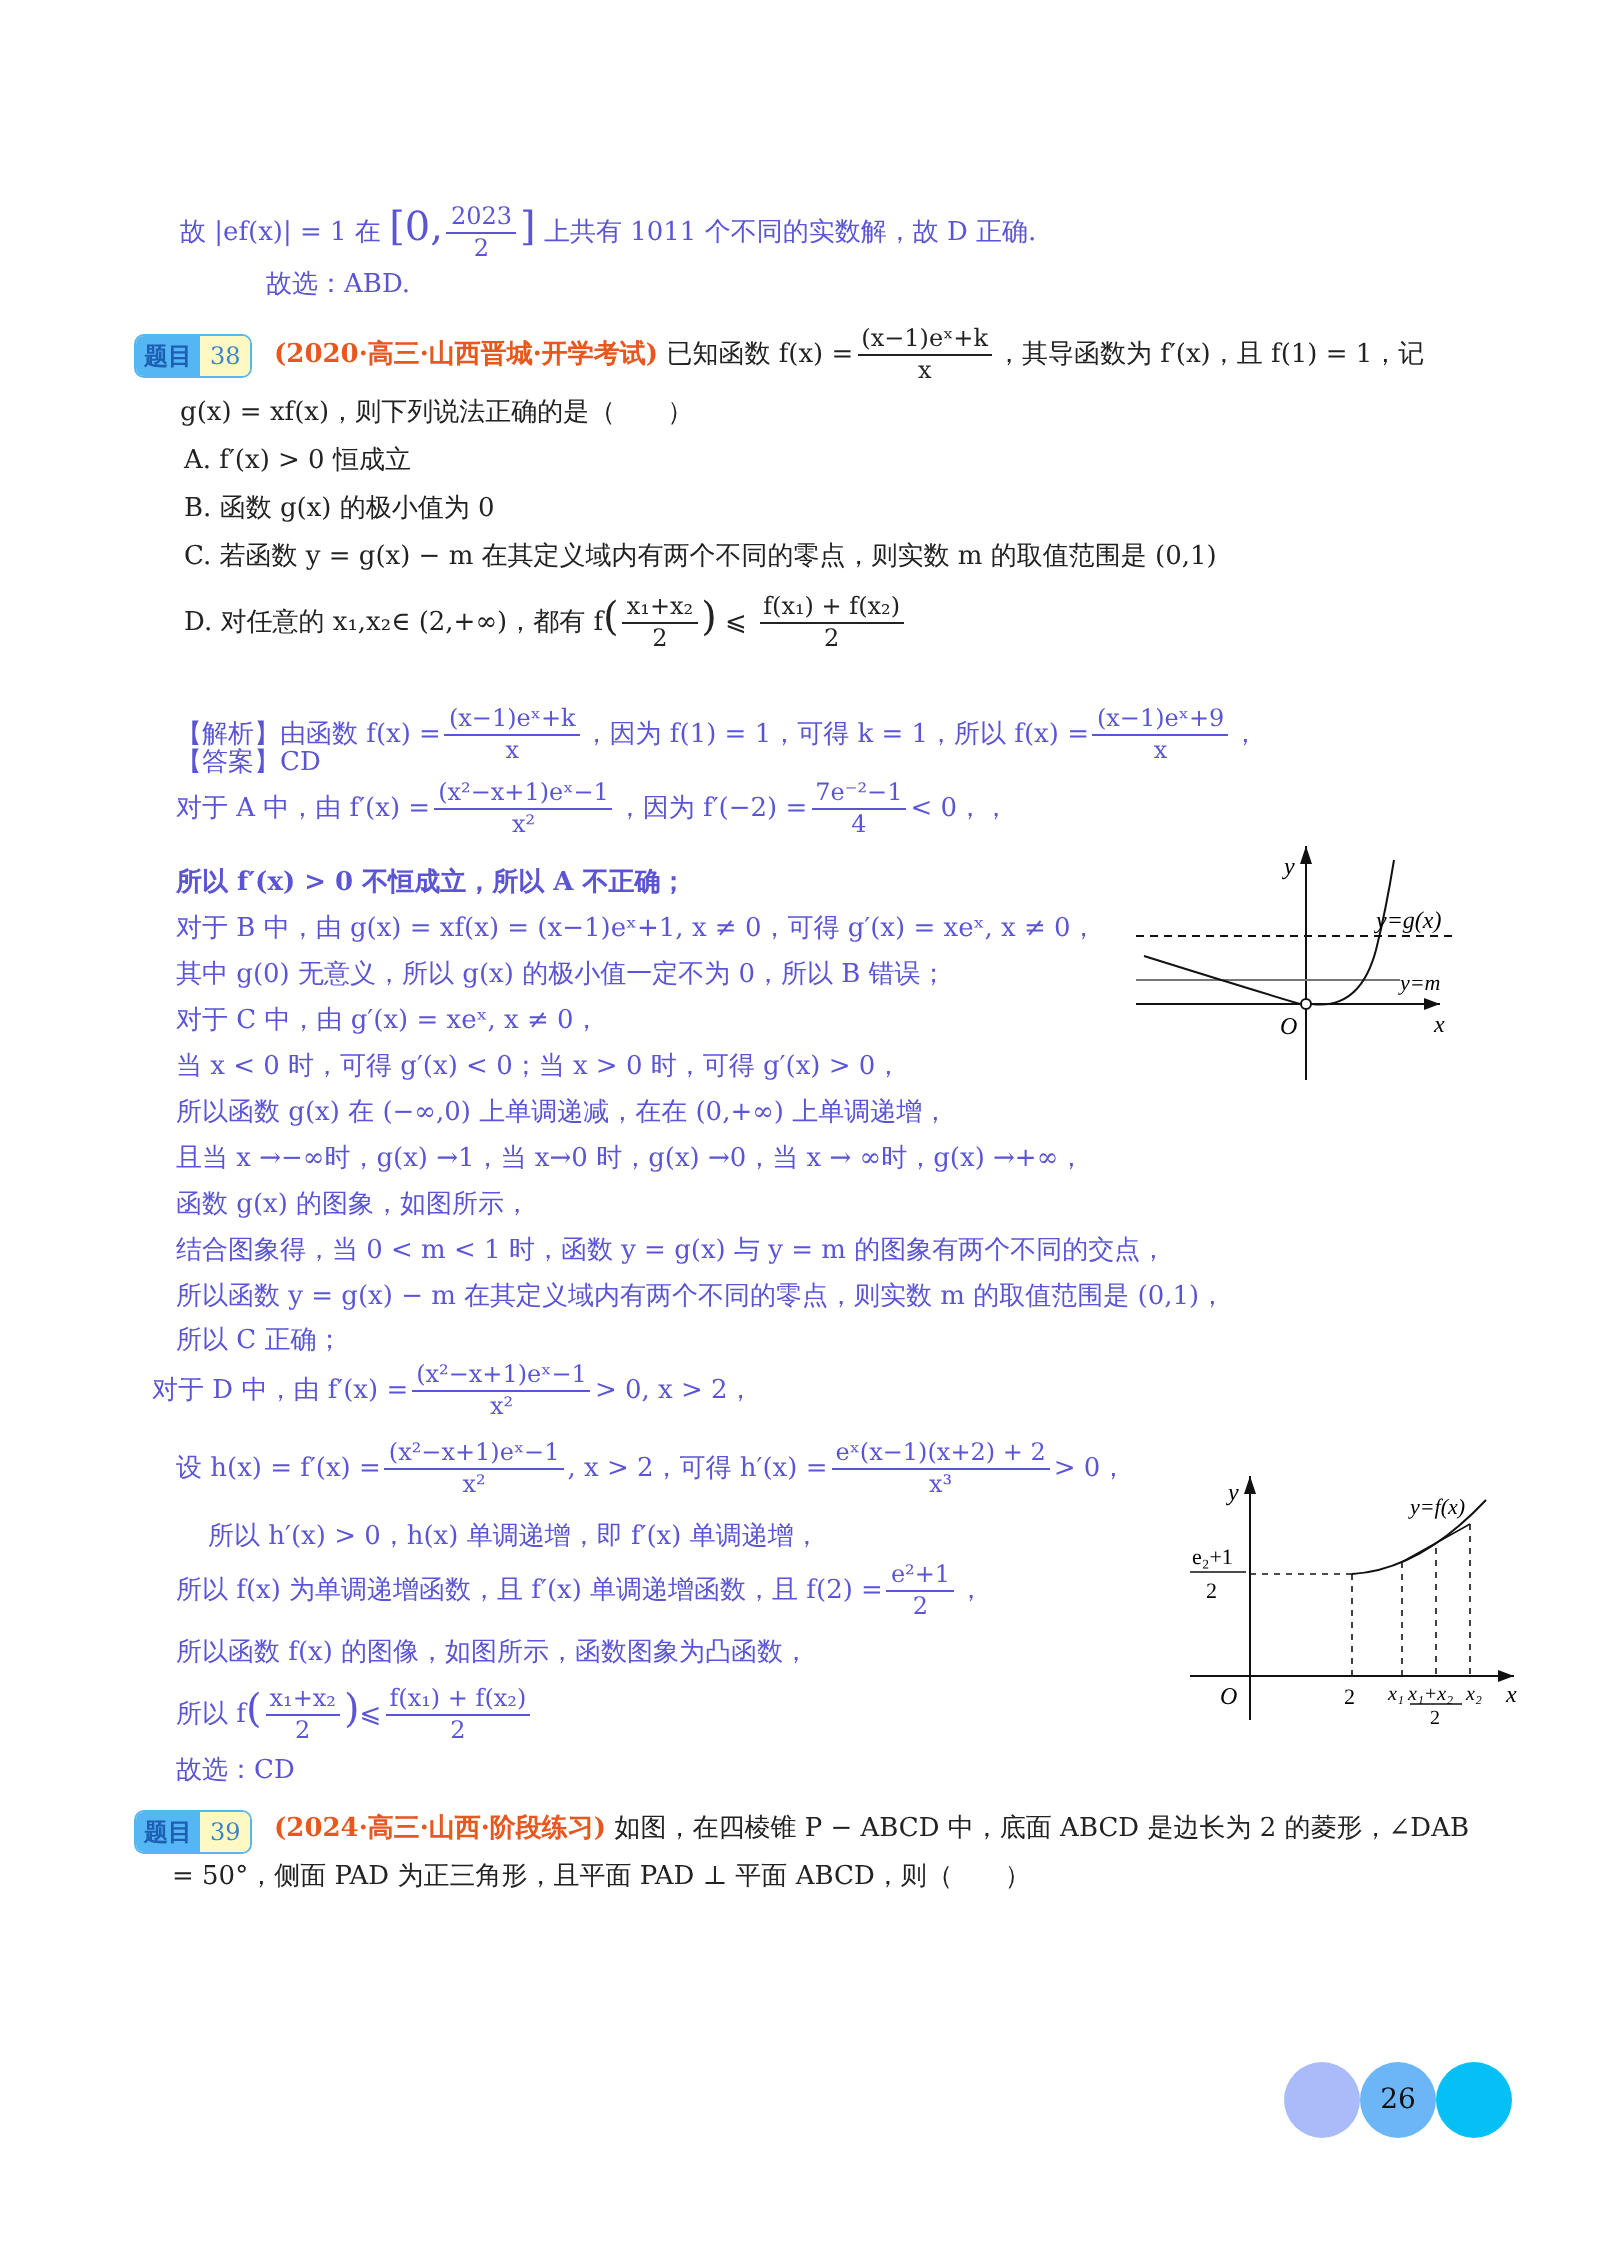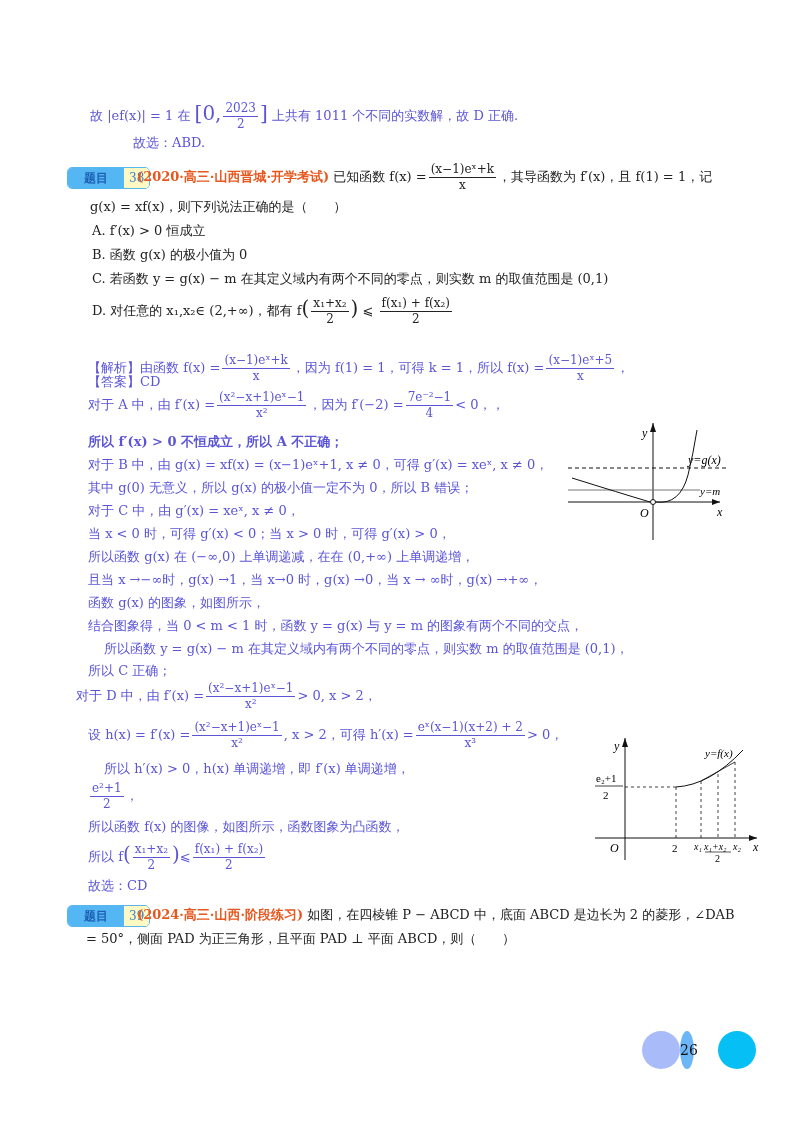--- a/index.html
+++ b/index.html
@@ -4,21 +4,21 @@
   <style>
     html,body{margin:0;padding:0;background:#fff;}
     body{width:800px;height:1132px;position:relative;overflow:hidden;font-family:"DejaVu Serif","Liberation Serif",serif;}
     .line{position:absolute;white-space:nowrap;font-size:13px;line-height:18px;}
     .sol{color:#5b55d6;}
     .q{color:#222;}
     .frac{display:inline-flex;flex-direction:column;align-items:center;vertical-align:middle;margin:0 2px;font-size:12px;line-height:15px;}
     .frac .num{border-bottom:1px solid currentColor;padding:0 2px;}
     .frac .den{padding:0 2px;}
     .badge{position:absolute;display:flex;align-items:center;height:20px;border:1px solid #58b6ef;border-radius:5px;overflow:hidden;}
-    .badge .b1{background:#54b6f2;color:#1c5fb4;font-weight:bold;font-family:"DejaVu Sans",sans-serif;font-size:12px;padding:0 16px;height:20px;line-height:20px;}
+    .badge .b1{background:#54b6f2;color:#1c5fb4;font-weight:bold;font-family:"DejaVu Sans",sans-serif;font-size:12px;padding:0 4px;height:20px;line-height:20px;}
     .badge .b2{color:#3c84c6;font-size:12px;padding:0 5px;background:#fef9c3;height:20px;line-height:20px;}
     .src{color:#e8571e;font-weight:bold;}
     svg{position:absolute;}
     .pg{position:absolute;border-radius:50%;}
   </style>
 </head>
 <body>
 
 <div class="line sol" style="left:90px;top:100px;line-height:26px;">
   <span>故 |ef(x)| = 1 在</span>
@@ -57,21 +57,21 @@
     </span>
 </div>
 
 <div class="line sol" style="left:88px;top:333px;margin-top:40px;">【答案】CD</div>
 
 <div class="line sol" style="left:88px;top:352px;line-height:32px;">
   <span>【解析】由函数 f(x) =</span><span class="frac">
       <span class="num">(x−1)eˣ+k</span>
       <span class="den">x</span>
     </span><span>，因为 f(1) = 1，可得 k = 1，所以 f(x) =</span><span class="frac">
-      <span class="num">(x−1)eˣ+5</span>
+      <span class="num">(x−1)eˣ+9</span>
       <span class="den">x</span>
     </span><span>，</span>
 </div>
 <div class="line sol" style="left:88px;top:389px;line-height:32px;">
   <span>对于 A 中，由 f′(x) =</span><span class="frac">
       <span class="num">(x²−x+1)eˣ−1</span>
       <span class="den">x²</span>
     </span><span>，因为 f′(−2) =</span><span class="frac">
       <span class="num">7e⁻²−1</span>
       <span class="den">4</span>
@@ -79,41 +79,41 @@
 </div>
 <div class="line sol" style="left:88px;top:433px;font-weight:bold;">所以 f′(x) &gt; 0 不恒成立，所以 A 不正确；</div>
 <div class="line sol" style="left:88px;top:456px;">对于 B 中，由 g(x) = xf(x) = (x−1)eˣ+1, x ≠ 0，可得 g′(x) = xeˣ, x ≠ 0，</div>
 <div class="line sol" style="left:88px;top:479px;">其中 g(0) 无意义，所以 g(x) 的极小值一定不为 0，所以 B 错误；</div>
 <div class="line sol" style="left:88px;top:502px;">对于 C 中，由 g′(x) = xeˣ, x ≠ 0，</div>
 <div class="line sol" style="left:88px;top:525px;">当 x &lt; 0 时，可得 g′(x) &lt; 0；当 x &gt; 0 时，可得 g′(x) &gt; 0，</div>
 <div class="line sol" style="left:88px;top:548px;">所以函数 g(x) 在 (−∞,0) 上单调递减，在在 (0,+∞) 上单调递增，</div>
 <div class="line sol" style="left:88px;top:571px;">且当 x →−∞时，g(x) →1，当 x→0 时，g(x) →0，当 x → ∞时，g(x) →+∞，</div>
 <div class="line sol" style="left:88px;top:594px;">函数 g(x) 的图象，如图所示，</div>
 <div class="line sol" style="left:88px;top:617px;">结合图象得，当 0 &lt; m &lt; 1 时，函数 y = g(x) 与 y = m 的图象有两个不同的交点，</div>
-<div class="line sol" style="left:104px;top:640px;">所以函数 y = g(x) − m 在其定义域内有两个不同的零点，则实数 m 的取值范围是 (0,1)，</div>
+<div class="line sol" style="left:88px;top:640px;">所以函数 y = g(x) − m 在其定义域内有两个不同的零点，则实数 m 的取值范围是 (0,1)，</div>
 <div class="line sol" style="left:88px;top:662px;">所以 C 正确；</div>
 
 <div class="line sol" style="left:76px;top:680px;line-height:32px;">
   <span>对于 D 中，由 f′(x) =</span><span class="frac">
       <span class="num">(x²−x+1)eˣ−1</span>
       <span class="den">x²</span>
     </span><span>&gt; 0, x &gt; 2，</span>
 </div>
 <div class="line sol" style="left:88px;top:719px;line-height:32px;">
   <span>设 h(x) = f′(x) =</span><span class="frac">
       <span class="num">(x²−x+1)eˣ−1</span>
       <span class="den">x²</span>
     </span><span>, x &gt; 2，可得 h′(x) =</span><span class="frac">
       <span class="num">eˣ(x−1)(x+2) + 2</span>
       <span class="den">x³</span>
     </span><span>&gt; 0，</span>
 </div>
 <div class="line sol" style="left:104px;top:760px;">所以 h′(x) &gt; 0，h(x) 单调递增，即 f′(x) 单调递增，</div>
 <div class="line sol" style="left:88px;top:780px;line-height:32px;">
-  <span class="frac">
+  <span>所以 f(x) 为单调递增函数，且 f′(x) 单调递增函数，且 f(2) =</span><span class="frac">
       <span class="num">e²+1</span>
       <span class="den">2</span>
     </span><span>，</span>
 </div>
 <div class="line sol" style="left:88px;top:818px;">所以函数 f(x) 的图像，如图所示，函数图象为凸函数，</div>
 <div class="line sol" style="left:88px;top:838px;line-height:32px;">
   <span>所以 f</span><span style="font-size:20px;">(</span><span class="frac">
       <span class="num">x₁+x₂</span>
       <span class="den">2</span>
     </span><span style="font-size:20px;">)</span><span>⩽</span><span class="frac">
@@ -171,14 +171,14 @@
   <span class="b1">题目</span>
   <span class="b2">39</span>
 </div>
 <div class="line q" style="left:137px;top:906px;">
   <span class="src">(2024·高三·山西·阶段练习)</span>
   <span>如图，在四棱锥 P − ABCD 中，底面 ABCD 是边长为 2 的菱形，∠DAB</span>
 </div>
 <div class="line q" style="left:86px;top:930px;">= 50°，侧面 PAD 为正三角形，且平面 PAD ⊥ 平面 ABCD，则（　　）</div>
 
 <div class="pg" style="left:642px;top:1031px;width:38px;height:38px;background:#a9bcf9;"></div>
-<div class="pg" style="left:680px;top:1031px;width:14px;height:38px;background:#6cb6f8;text-align:center;line-height:38px;font-size:14px;color:#111;">26</div>
+<div class="pg" style="left:680px;top:1031px;width:38px;height:38px;background:#6cb6f8;text-align:center;line-height:38px;font-size:14px;color:#111;">26</div>
 <div class="pg" style="left:718px;top:1031px;width:38px;height:38px;background:#05bff5;"></div>
 
 </body></html>

